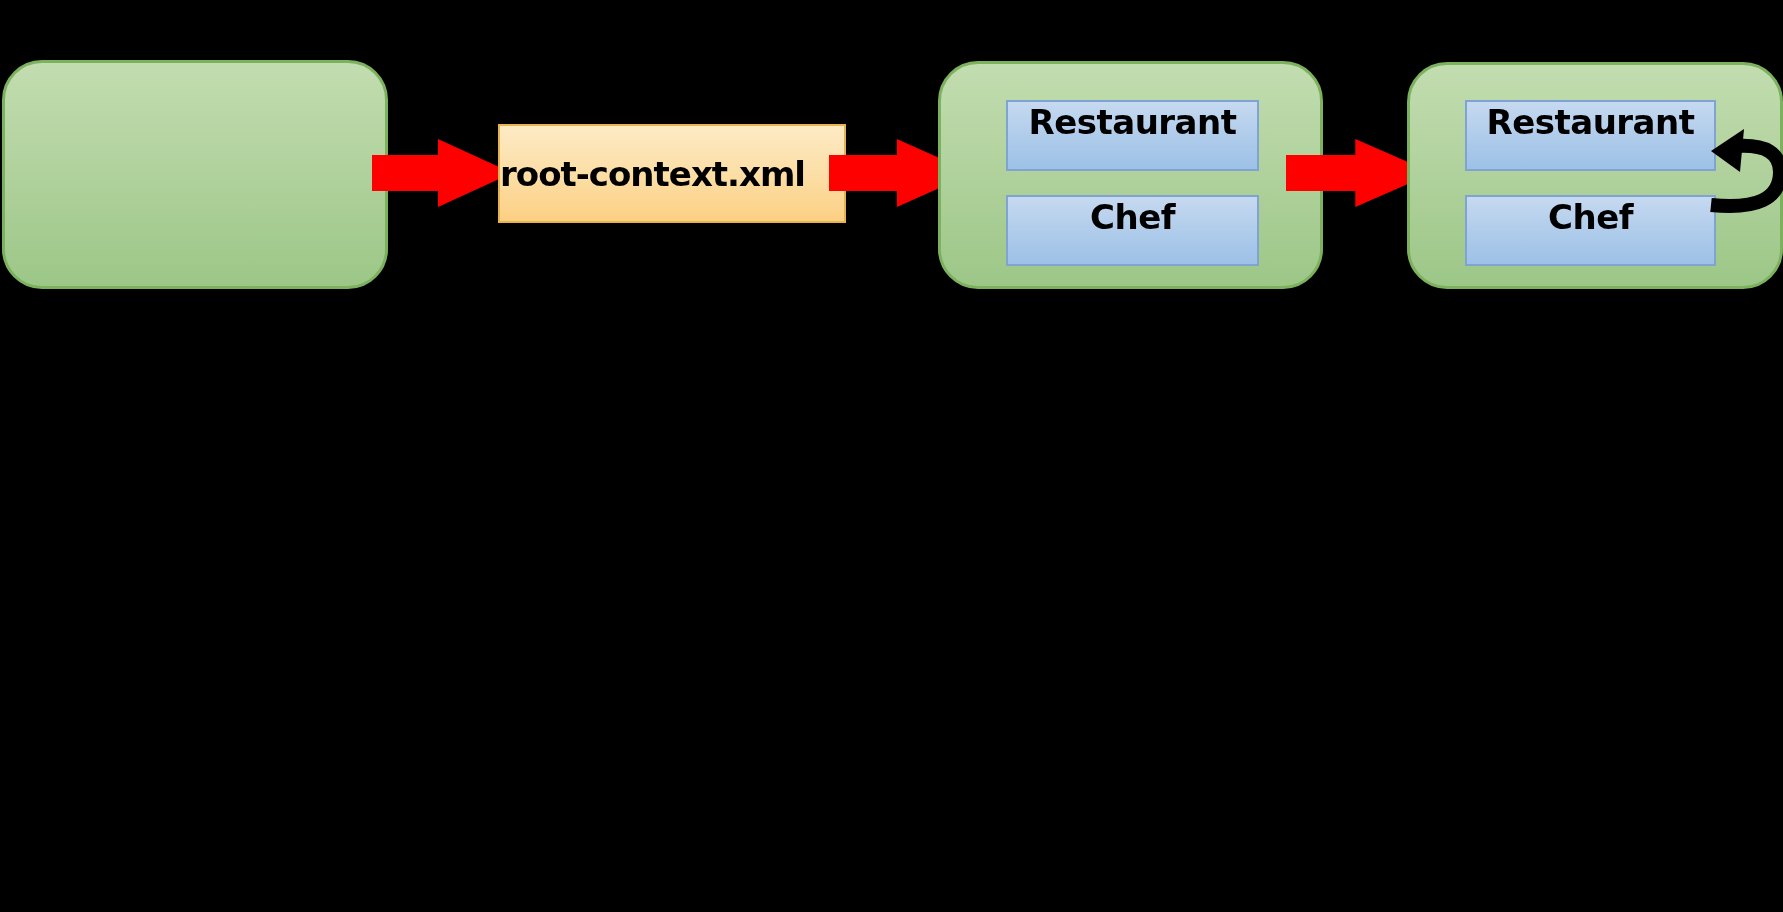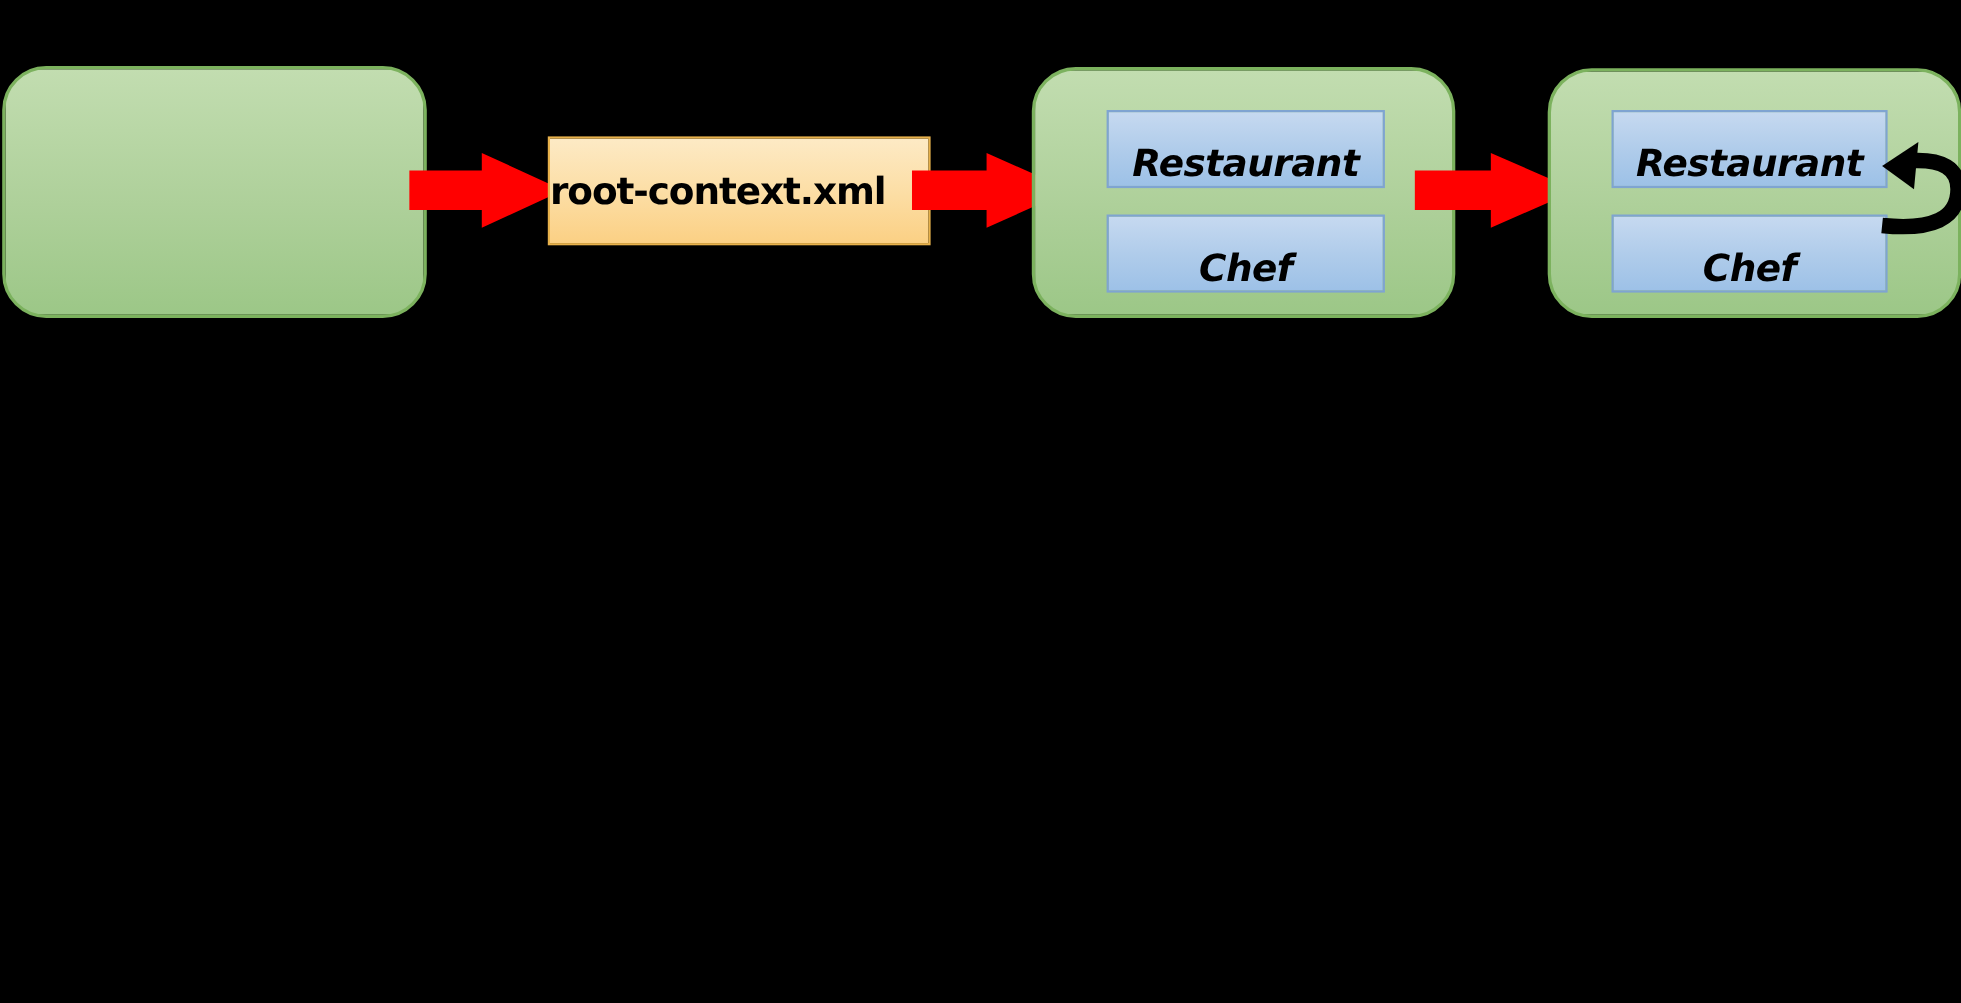--- a/index.html
+++ b/index.html
@@ -25,28 +25,27 @@
   #source-box  { left: 2px;    top: 60px; width: 386px; height: 229px; }
   #container-a { left: 938px;  top: 61px; width: 385px; height: 228px; }
   #container-b { left: 1407px; top: 62px; width: 376px; height: 227px; }
 
   .bean-box {
     position: absolute;
     box-sizing: border-box;
     border: 2px solid #7fa4d1;
     background: linear-gradient(to bottom, #c6d9f0 0%, #aecbea 55%, #9dc1e7 100%);
     display: flex;
-    align-items: flex-end;
+    align-items: flex-start;
     justify-content: center;
     color: #000;
     font-weight: bold;
     font-size: 34px;
     letter-spacing: -0.5px;
     white-space: nowrap;
-    font-style: italic;
   }
   #container-a .bean-restaurant { left: 65px; top: 36px;  width: 253px; height: 71px; }
   #container-a .bean-chef       { left: 65px; top: 131px; width: 253px; height: 71px; }
   #container-b .bean-restaurant { left: 55px; top: 35px;  width: 251px; height: 71px; }
   #container-b .bean-chef       { left: 55px; top: 130px; width: 251px; height: 71px; }
 
   .config-box {
     position: absolute;
     left: 498px; top: 124px; width: 348px; height: 99px;
     box-sizing: border-box;

